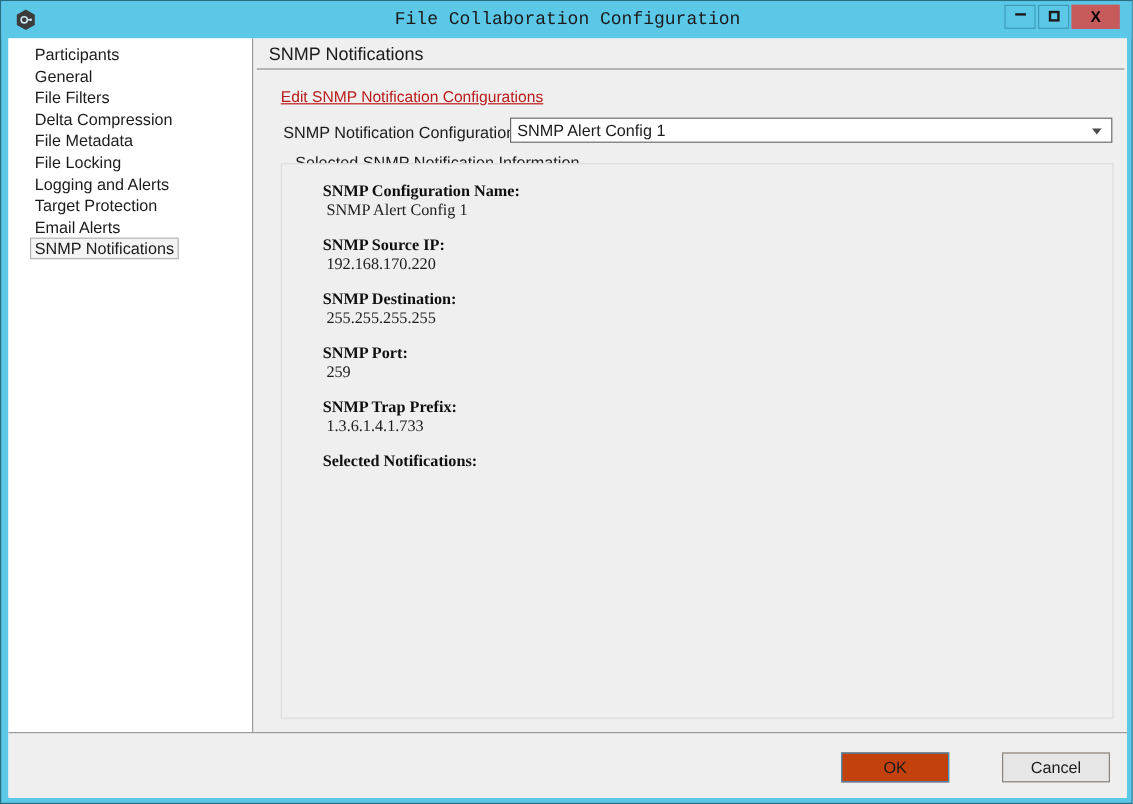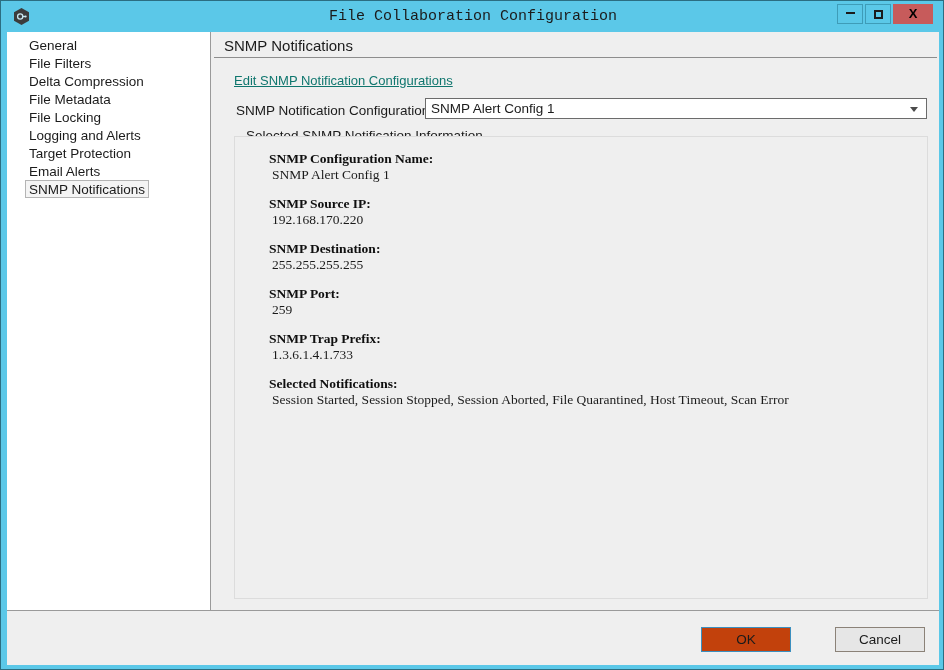--- a/index.html
+++ b/index.html
@@ -142,21 +142,21 @@
     position: absolute;
     left: 2px; top: 25px;
     width: 723px;
     height: 1px;
     background: #8d8d8d;
   }
   #edit-link {
     position: absolute;
     left: 22px; top: 41px;
     font-size: 13px;
-    color: #0f766e;
+    color: #b91c1c;
     text-decoration: underline;
     cursor: pointer;
   }
   #combo-label {
     position: absolute;
     left: 24px; top: 71px;
     font-size: 13.5px;
     color: #1b1b1b;
   }
   #combo {
@@ -269,20 +269,21 @@
     </span>
     <div id="title-text">File Collaboration Configuration</div>
     <button class="winbtn" id="btn-min"><span class="min-glyph"></span></button>
     <button class="winbtn" id="btn-max"><span class="max-glyph"></span></button>
     <button class="winbtn" id="btn-close">X</button>
   </div>
 
   <div id="client">
 
     <div id="sidebar">
+        <div class="side-row"><span class="side-item">Participants</span></div>
         <div class="side-row"><span class="side-item">General</span></div>
         <div class="side-row"><span class="side-item">File Filters</span></div>
         <div class="side-row"><span class="side-item">Delta Compression</span></div>
         <div class="side-row"><span class="side-item">File Metadata</span></div>
         <div class="side-row"><span class="side-item">File Locking</span></div>
         <div class="side-row"><span class="side-item">Logging and Alerts</span></div>
         <div class="side-row"><span class="side-item">Target Protection</span></div>
         <div class="side-row"><span class="side-item">Email Alerts</span></div>
         <div class="side-row"><span class="side-item selected">SNMP Notifications</span></div>
       </div>
@@ -316,21 +317,20 @@
           <div class="field" style="top: 149px;">
             <div class="field-label">SNMP Port:</div>
             <div class="field-value">259</div>
           </div>
           <div class="field" style="top: 194px;">
             <div class="field-label">SNMP Trap Prefix:</div>
             <div class="field-value">1.3.6.1.4.1.733</div>
           </div>
           <div class="field" style="top: 239px;">
             <div class="field-label">Selected Notifications:</div>
-            <div class="field-value">Session Started, Session Stopped, Session Aborted, File Quarantined, Host Timeout, Scan Error</div>
           </div>
         </div>
     </div>
 
     <div id="buttonbar">
       <button class="dlgbtn" id="btn-ok">OK</button>
       <button class="dlgbtn" id="btn-cancel">Cancel</button>
     </div>
 
   </div>

